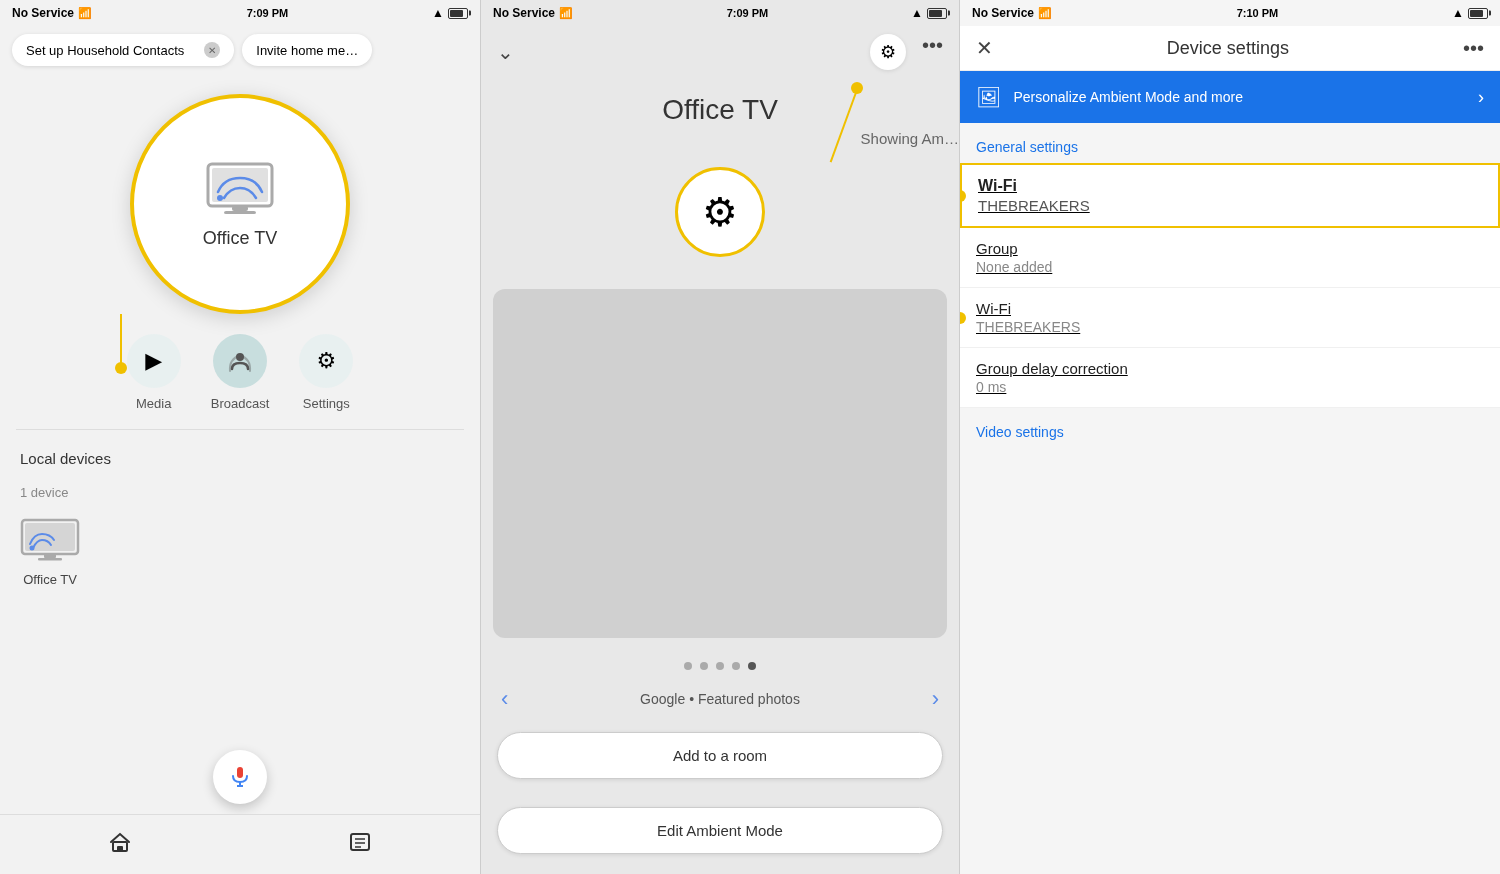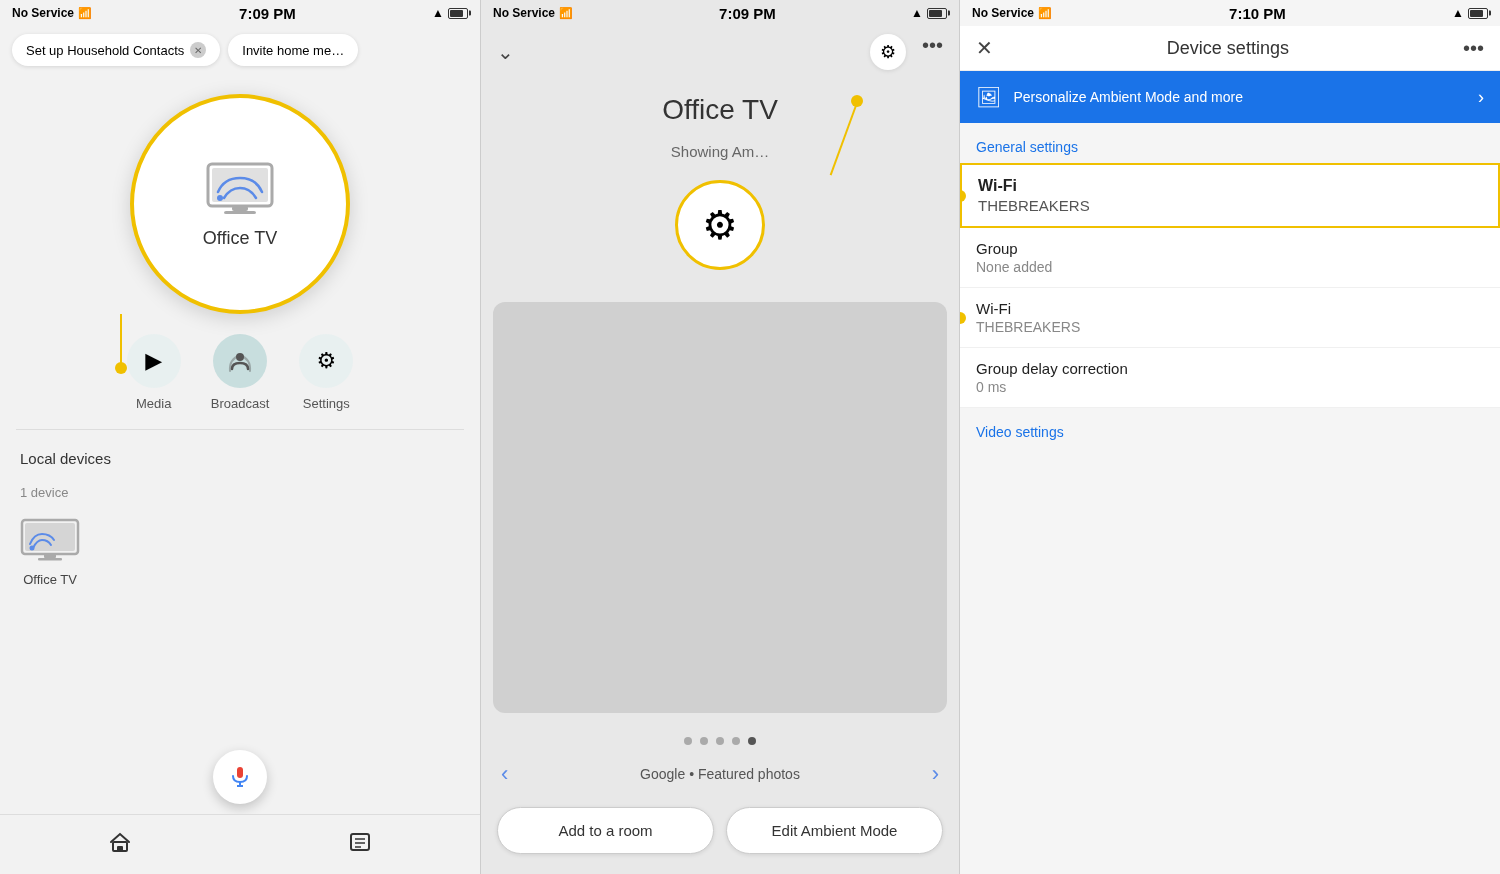--- a/index.html
+++ b/index.html
@@ -25,21 +25,21 @@
 
     .status-bar {
       display: flex;
       justify-content: space-between;
       align-items: center;
       padding: 4px 12px;
       height: 26px;
       background: #f2f2f2;
     }
     .status-bar-left { display: flex; align-items: center; gap: 4px; font-size: 12px; font-weight: 600; }
-    .status-bar-center { font-size: 15px; font-weight: 600; margin-left: 11px; }
+    .status-bar-center { font-size: 11px; font-weight: 600; margin-left: 11px; }
     .status-bar-right { display: flex; align-items: center; gap: 4px; font-size: 12px; }
 
     .wifi-icon { font-size: 11px; }
     .battery-icon {
       width: 20px; height: 11px;
       border: 1.5px solid #333;
       border-radius: 2px;
       position: relative;
       display: inline-flex;
       align-items: center;
@@ -60,21 +60,21 @@
 
     .notification-bar {
       display: flex;
       gap: 8px;
       padding: 8px 12px;
       overflow: hidden;
     }
     .notification-pill {
       display: flex;
       align-items: center;
-      gap: 6px;
+      gap: 20px;
       background: white;
       border-radius: 20px;
       padding: 8px 14px;
       font-size: 13px;
       box-shadow: 0 1px 4px rgba(0,0,0,0.12);
       white-space: nowrap;
     }
     .notification-pill .close-btn {
       width: 16px; height: 16px;
       border-radius: 50%;
@@ -279,24 +279,24 @@
     }
 
     .p2-device-name {
       text-align: center;
       font-size: 28px;
       font-weight: 500;
       color: #333;
       margin-top: 16px;
     }
     .p2-device-status {
-      text-align: center;
+      text-align: right;
       font-size: 15px;
       color: #666;
-      margin-top: 17px;
+      margin-top: 4px;
     }
 
     .p2-ambient-area {
       flex: 1;
       background: #d0d0d0;
       margin: 12px;
       border-radius: 12px;
       display: flex;
       align-items: center;
       justify-content: center;
@@ -319,22 +319,23 @@
       display: flex;
       justify-content: space-between;
       align-items: center;
       padding: 4px 20px 10px;
     }
     .p2-nav-arrow { font-size: 22px; color: #5b8be8; cursor: pointer; }
     .p2-nav-label { font-size: 14px; color: #555; }
 
     .p2-bottom-buttons {
       display: flex;
-      gap: 12px;
+      gap: 28px;
       padding: 10px 16px 20px;
+      flex-direction: column;
     }
     .p2-btn {
       flex: 1;
       padding: 14px 0;
       border-radius: 24px;
       background: white;
       border: 1px solid #ccc;
       font-size: 15px;
       font-weight: 500;
       color: #333;
@@ -390,20 +391,21 @@
       padding: 16px 16px 8px;
       font-size: 14px;
       font-weight: 400;
       color: #1a73e8;
     }
 
     .p3-setting-item {
       padding: 12px 16px;
       background: white;
       border-bottom: 1px solid #f0f0f0;
+      text-decoration: underline;
     }
     .p3-setting-label {
       font-size: 15px;
       font-weight: 500;
       color: #222;
     }
     .p3-setting-value {
       font-size: 14px;
       color: #888;
       margin-top: 2px;

